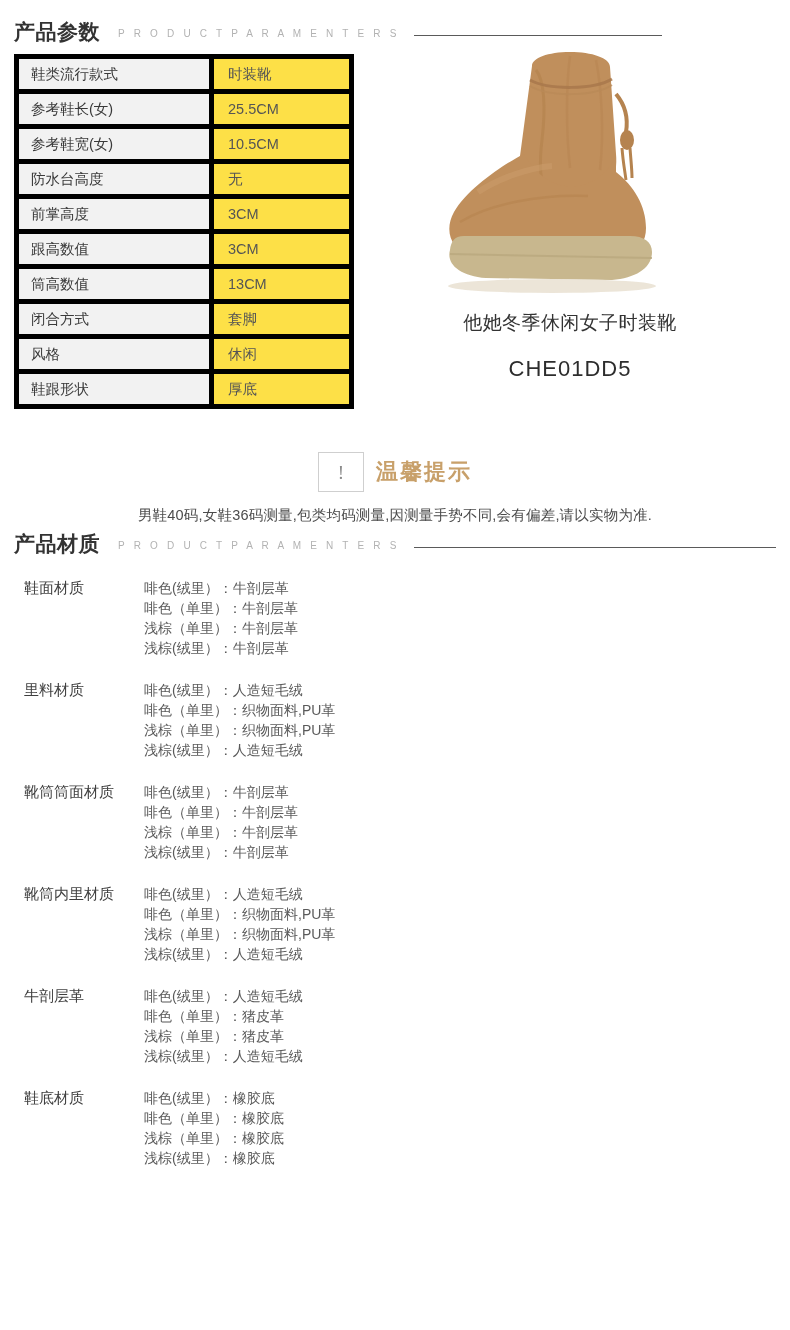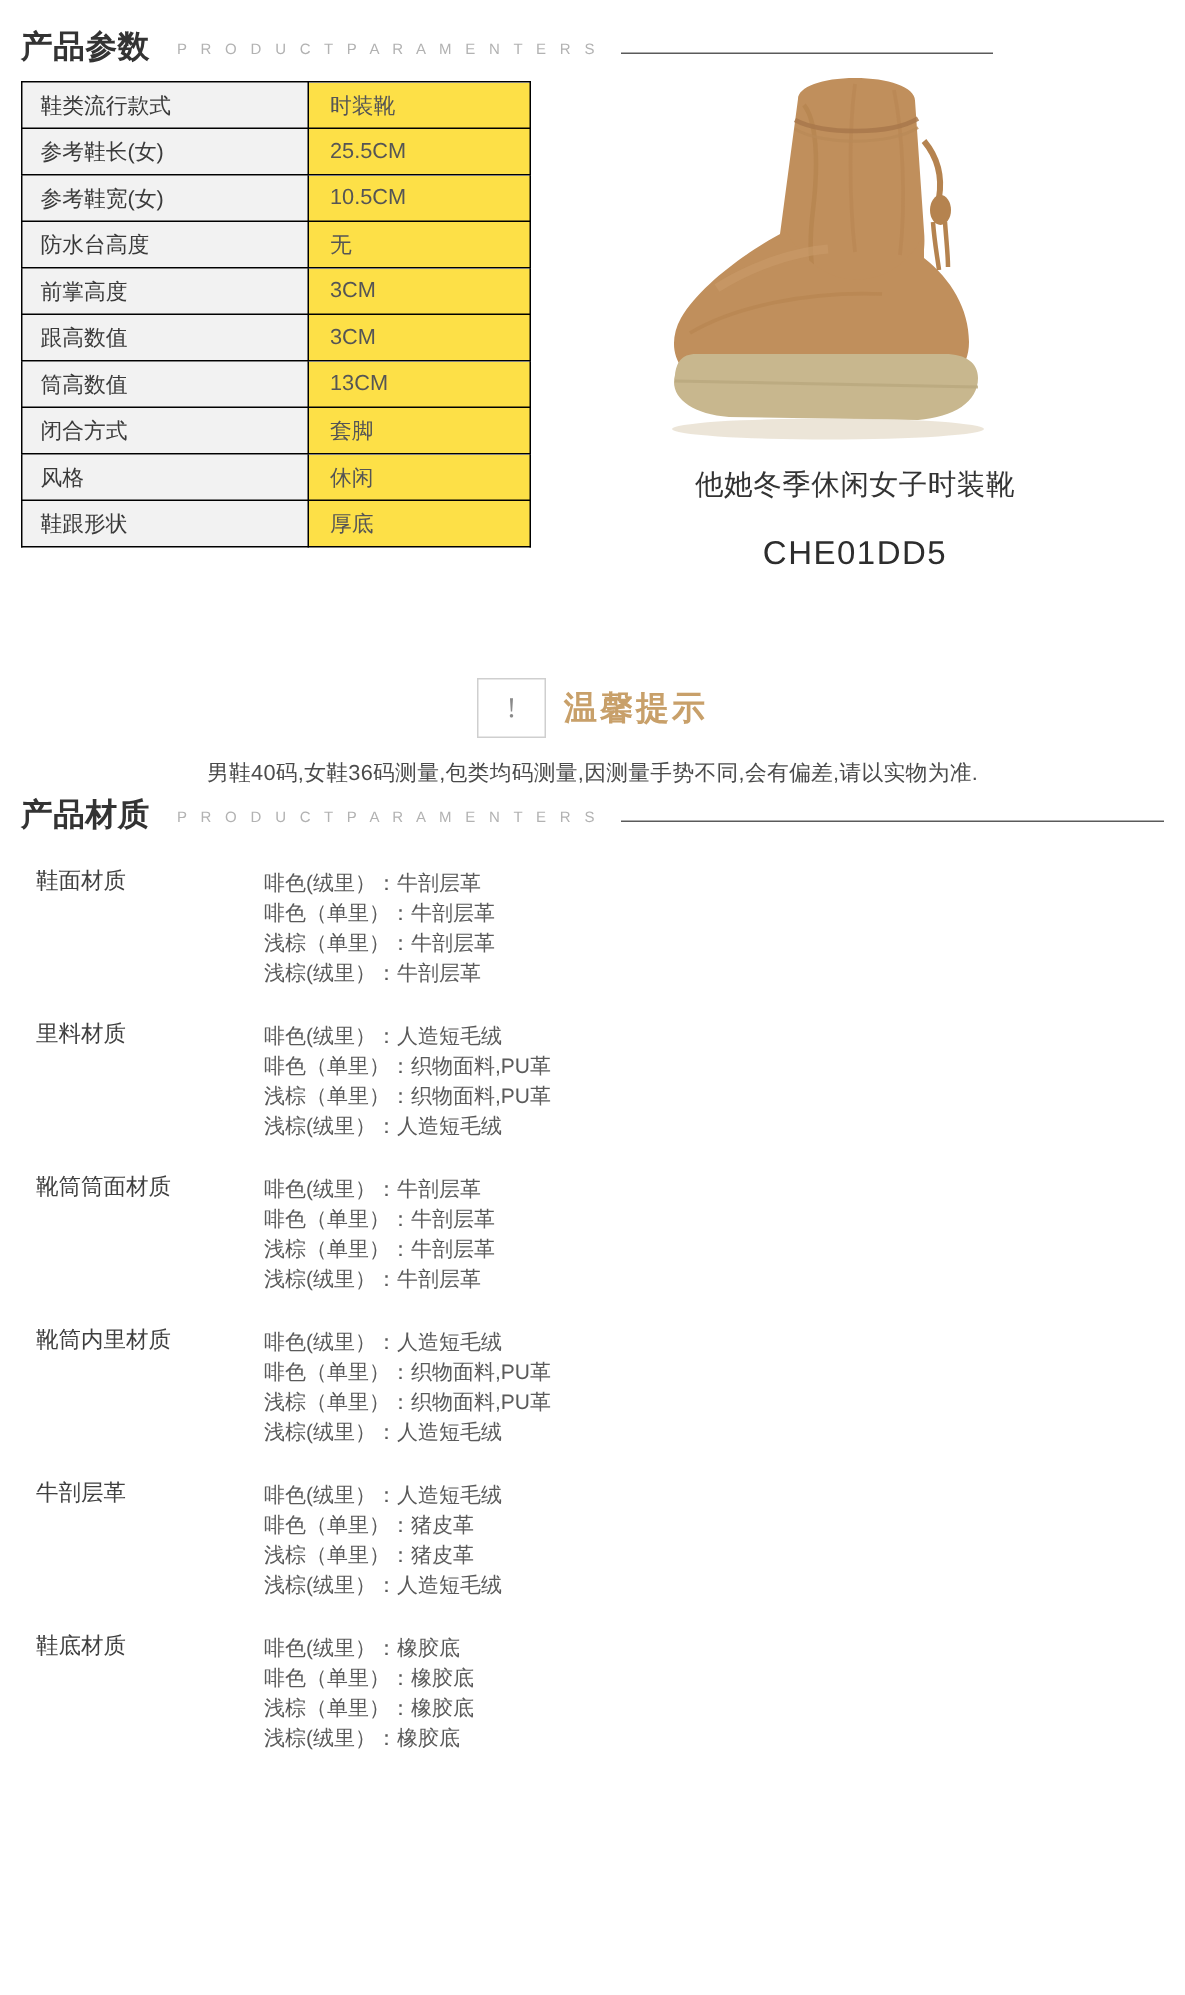--- a/index.html
+++ b/index.html
@@ -62,21 +62,21 @@
   table.params {
     border-collapse: collapse;
     width: 100%;
     table-layout: fixed;
   }
   table.params td {
     height: 30px;
     font-size: 14.5px;
     color: #444;
     padding: 0 0 0 12px;
-    border: 1px solid #000000;
+    border: 5px solid #000000;
     vertical-align: middle;
     white-space: nowrap;
     overflow: hidden;
   }
   table.params td.k {
     width: 178px;
     background: #f2f2f2;
     color: #3a3a3a;
   }
   table.params td.v {
@@ -164,21 +164,21 @@
     left: 0;
     top: 578px;
     width: 790px;
   }
   .mat-row {
     display: flex;
     align-items: flex-start;
     padding: 0 0 22px 0;
   }
   .mat-label {
-    width: 176px;
+    width: 144px;
     padding-left: 24px;
     box-sizing: border-box;
     font-size: 15px;
     color: #3f3f3f;
     line-height: 20px;
   }
   .mat-values {
     flex: 1 1 auto;
   }
   .mat-values div {

